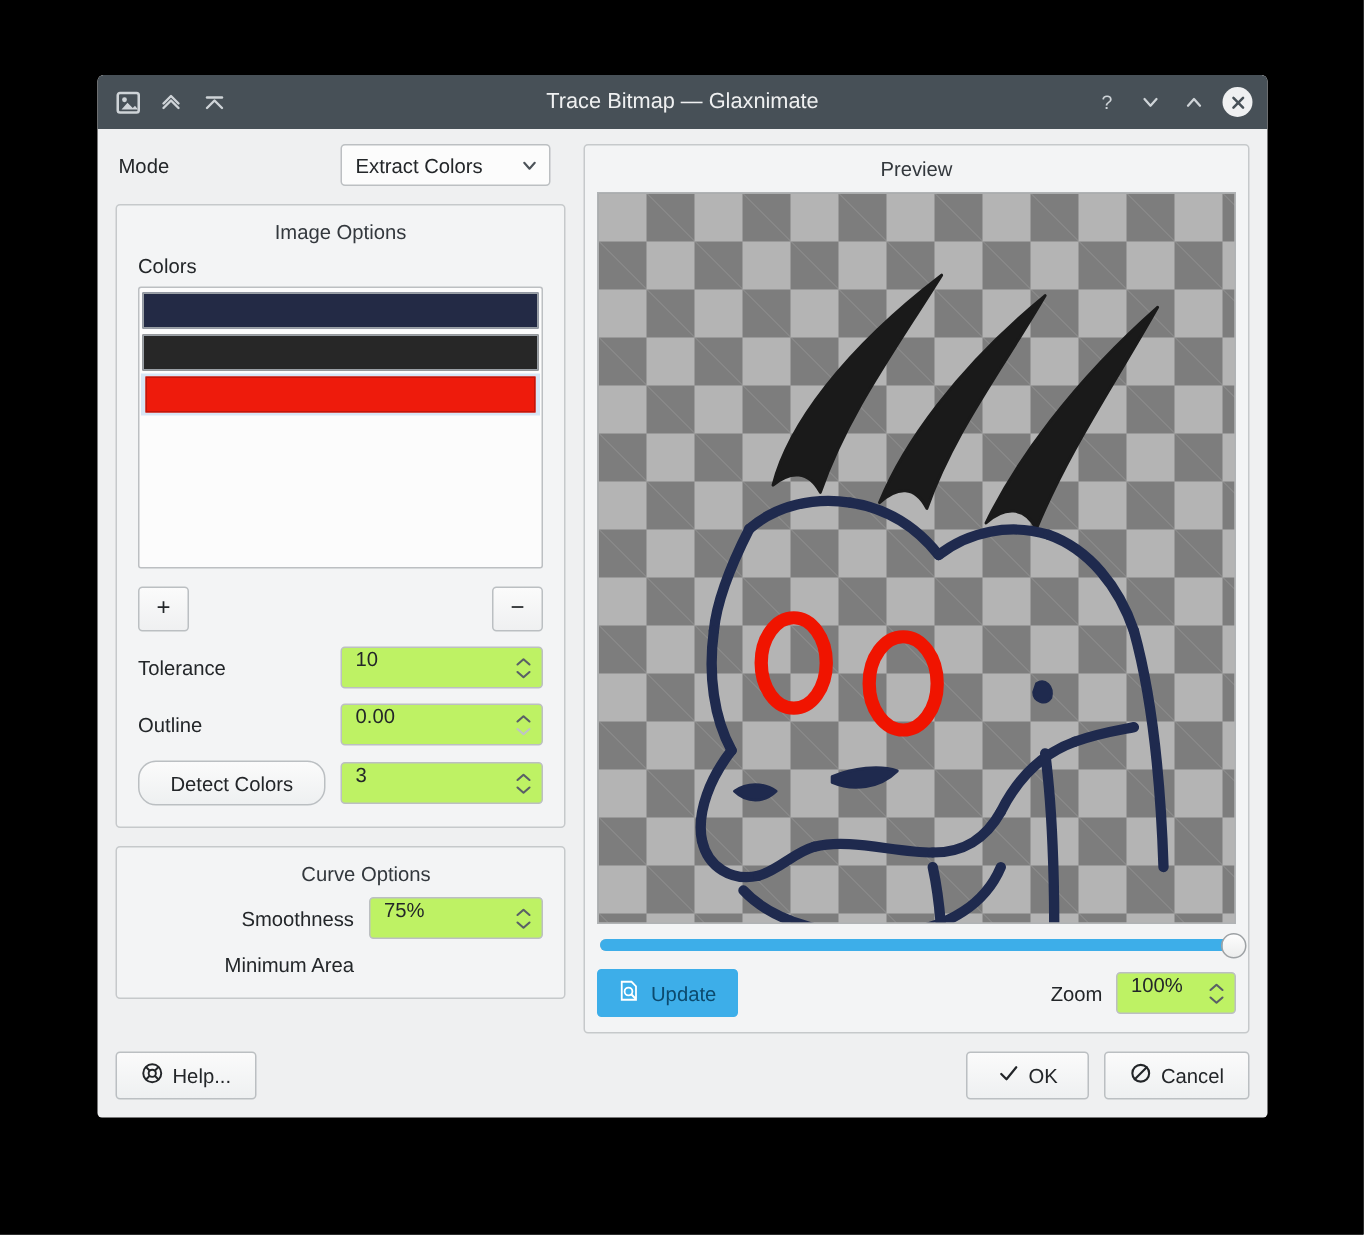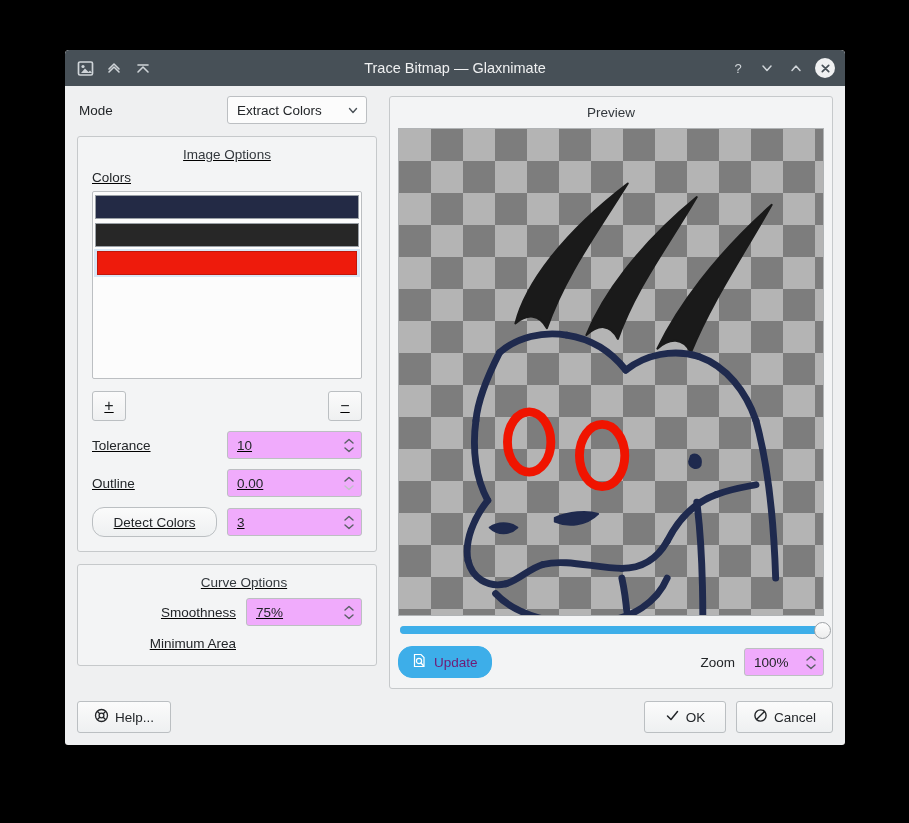--- a/index.html
+++ b/index.html
@@ -108,21 +108,20 @@
   }
   .combo .chev { color: #4c5359; display: flex; }
 
   .groupbox {
     border: 1px solid #c6c9cb;
     border-radius: 3px;
     background: #f3f4f5;
     position: relative;
     padding: 10px 14px 14px 14px;
     box-sizing: border-box;
-    text-decoration: underline;
   }
   .group-title {
     text-align: center;
     font-size: 13.5px;
     color: #33383d;
     margin-bottom: 8px;
   }
 
   .listview {
     background: #fcfcfc;
@@ -170,25 +169,24 @@
     justify-content: center;
     gap: 6px;
     padding: 0 12px;
     font-size: 13.5px;
     color: #232629;
   }
 
   .spin {
     height: 28px;
     box-sizing: border-box;
-    background: #f0abfc;
+    background: #bef264;
     border: 1px solid #bcbfc2;
     border-radius: 3px;
     display: flex;
-    align-items: center;
     padding: 0 4px 0 9px;
     font-size: 13.5px;
     color: #232629;
     justify-content: space-between;
   }
   .spin .val { flex: 1; }
   .spin-arrows {
     display: flex;
     flex-direction: column;
     align-items: center;
@@ -268,27 +266,27 @@
   }
 
   .preview-controls {
     display: flex;
     align-items: center;
     margin-top: 12px;
   }
   .update-btn {
     background: #3daee9;
     border: 1px solid #3daee9;
-    border-radius: 14px;
+    border-radius: 3px;
     height: 30px;
     display: inline-flex;
     align-items: center;
     gap: 7px;
     padding: 0 13px;
-    color: #701a75;
+    color: #0c4a6e;
     font-size: 13.5px;
   }
   .zoom-group { margin-left: auto; display: flex; align-items: center; gap: 9px; }
   .zoom-group .spin { width: 80px; }
 
   
   .footer {
     height: 56px;
     min-height: 56px;
     display: flex;

